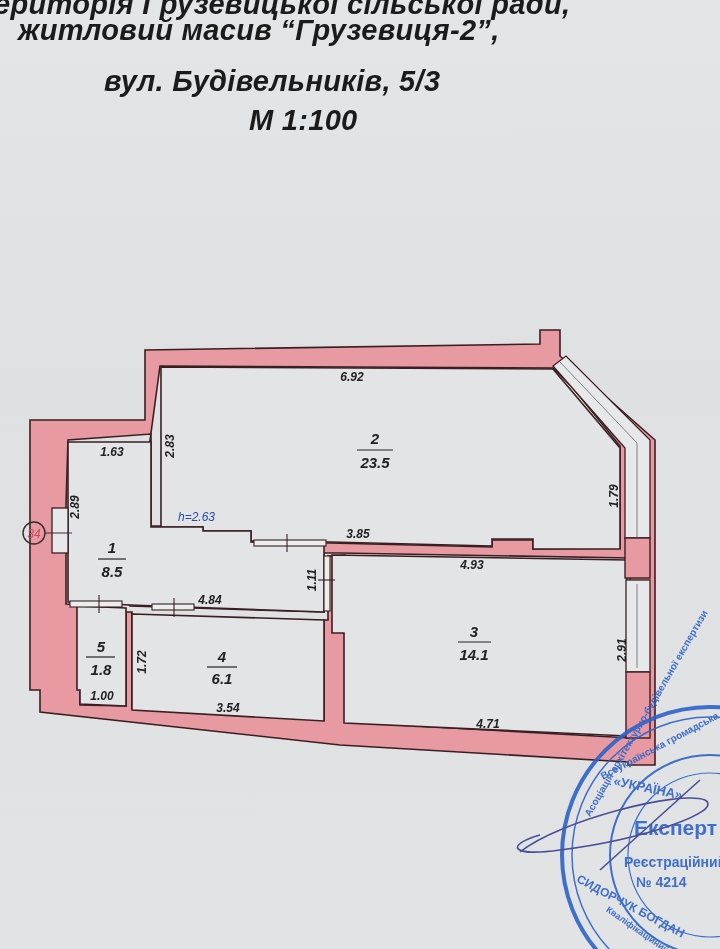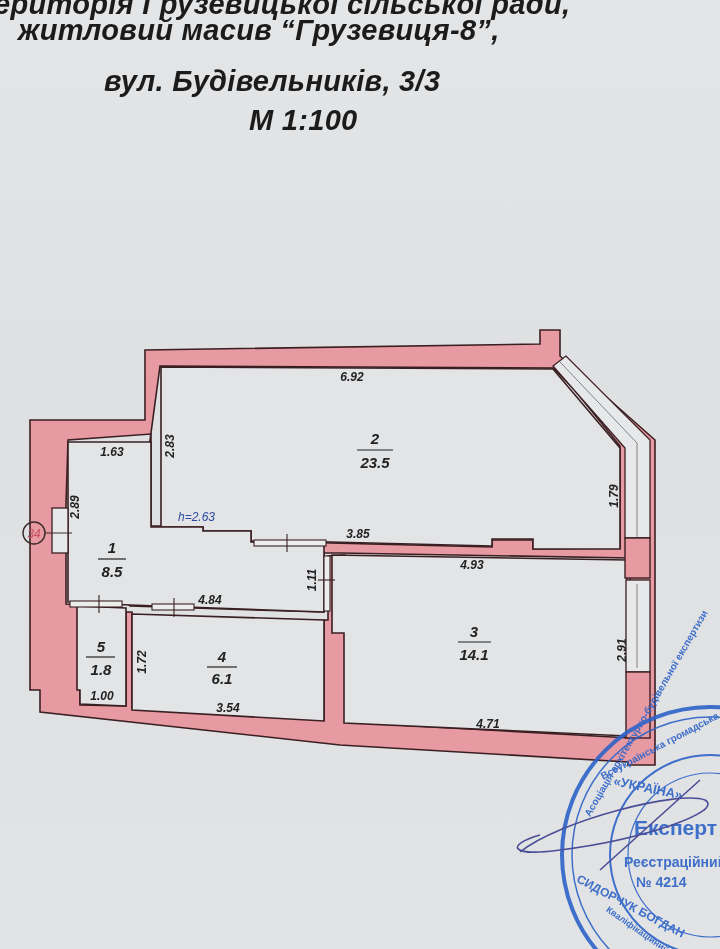--- a/index.html
+++ b/index.html
@@ -22,22 +22,22 @@
   .dim { font-family: "Liberation Sans", sans-serif; font-weight: bold; font-style: italic; font-size: 12px; fill: #222; }
   .rnum { font-family: "Liberation Sans", sans-serif; font-weight: bold; font-style: italic; font-size: 15px; fill: #222; }
   .h { font-family: "Liberation Sans", sans-serif; font-style: italic; font-size: 12px; fill: #2c4aa0; }
   .stamp { font-family: "Liberation Sans", sans-serif; font-weight: bold; fill: #2d63c8; }
 </style>
 </head>
 <body>
 
 <div class="header">
   <div class="line" id="hl0">ериторія Грузевицької сільської ради,</div>
-  <div class="line" id="hl1">житловий масив “Грузевиця-8”,</div>
-  <div class="line" id="hl2">вул. Будівельників, 3/3</div>
+  <div class="line" id="hl1">житловий масив “Грузевиця-2”,</div>
+  <div class="line" id="hl2">вул. Будівельників, 5/3</div>
   <div class="line" id="hl3">М 1:100</div>
 </div>
 
 <svg width="720" height="949" viewBox="0 0 720 949">
 
   <g fill="#e79aa2" stroke="#3a1f22" stroke-width="1.6">
 
     <path d="M145,350 L540,344 L540,330 L560,330 L560,356 L655,440 L655,765 L628,765 L628,762 L340,745 L40,712 L40,690 L30,690 L30,420 L145,420 Z
          M160,366 L553,368 L573,388 L620,446 L620,548 L533,549 L533,540 L492,540 L492,547 L330,543 L260,541 L250,541 L250,530 L203,530 L203,526 L151,526 L151,434 L68,440 L66,505 L66,530 L66,604 L80,605 L80,705 L126,706 L126,612 L132,612 L132,708 L324,720 L324,620 L328,620 L328,556 L345,555 L345,722 L630,738 L630,558 L340,553 L330,553 L324,553 L324,612 L130,606 L128,604 Z" fill-rule="evenodd"></path>
   </g>

